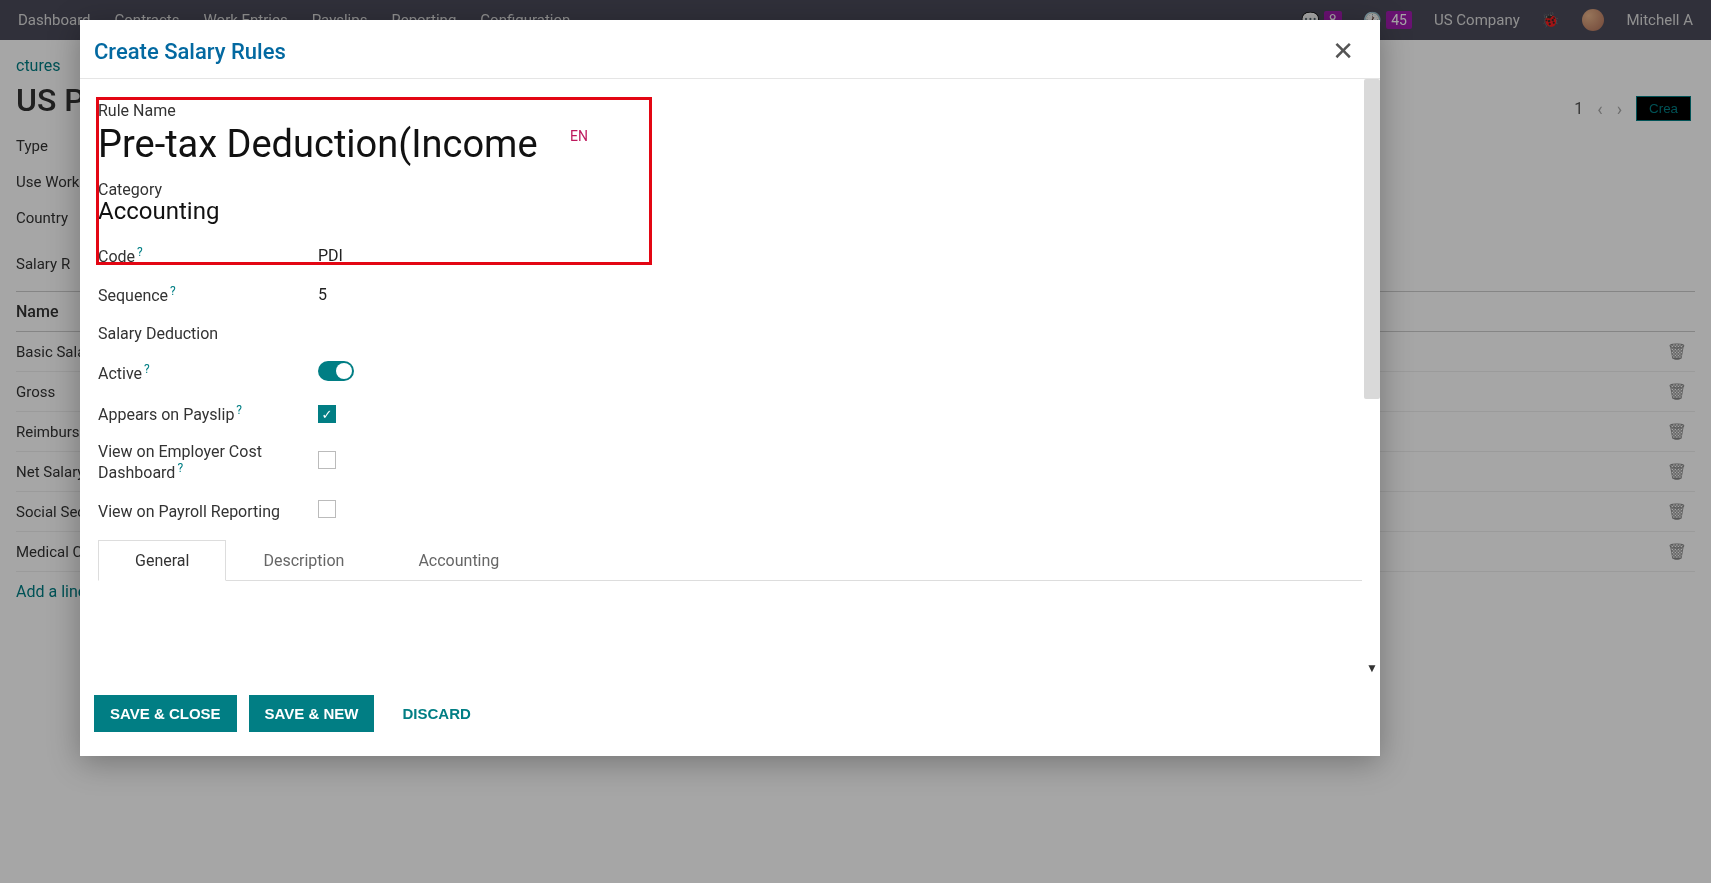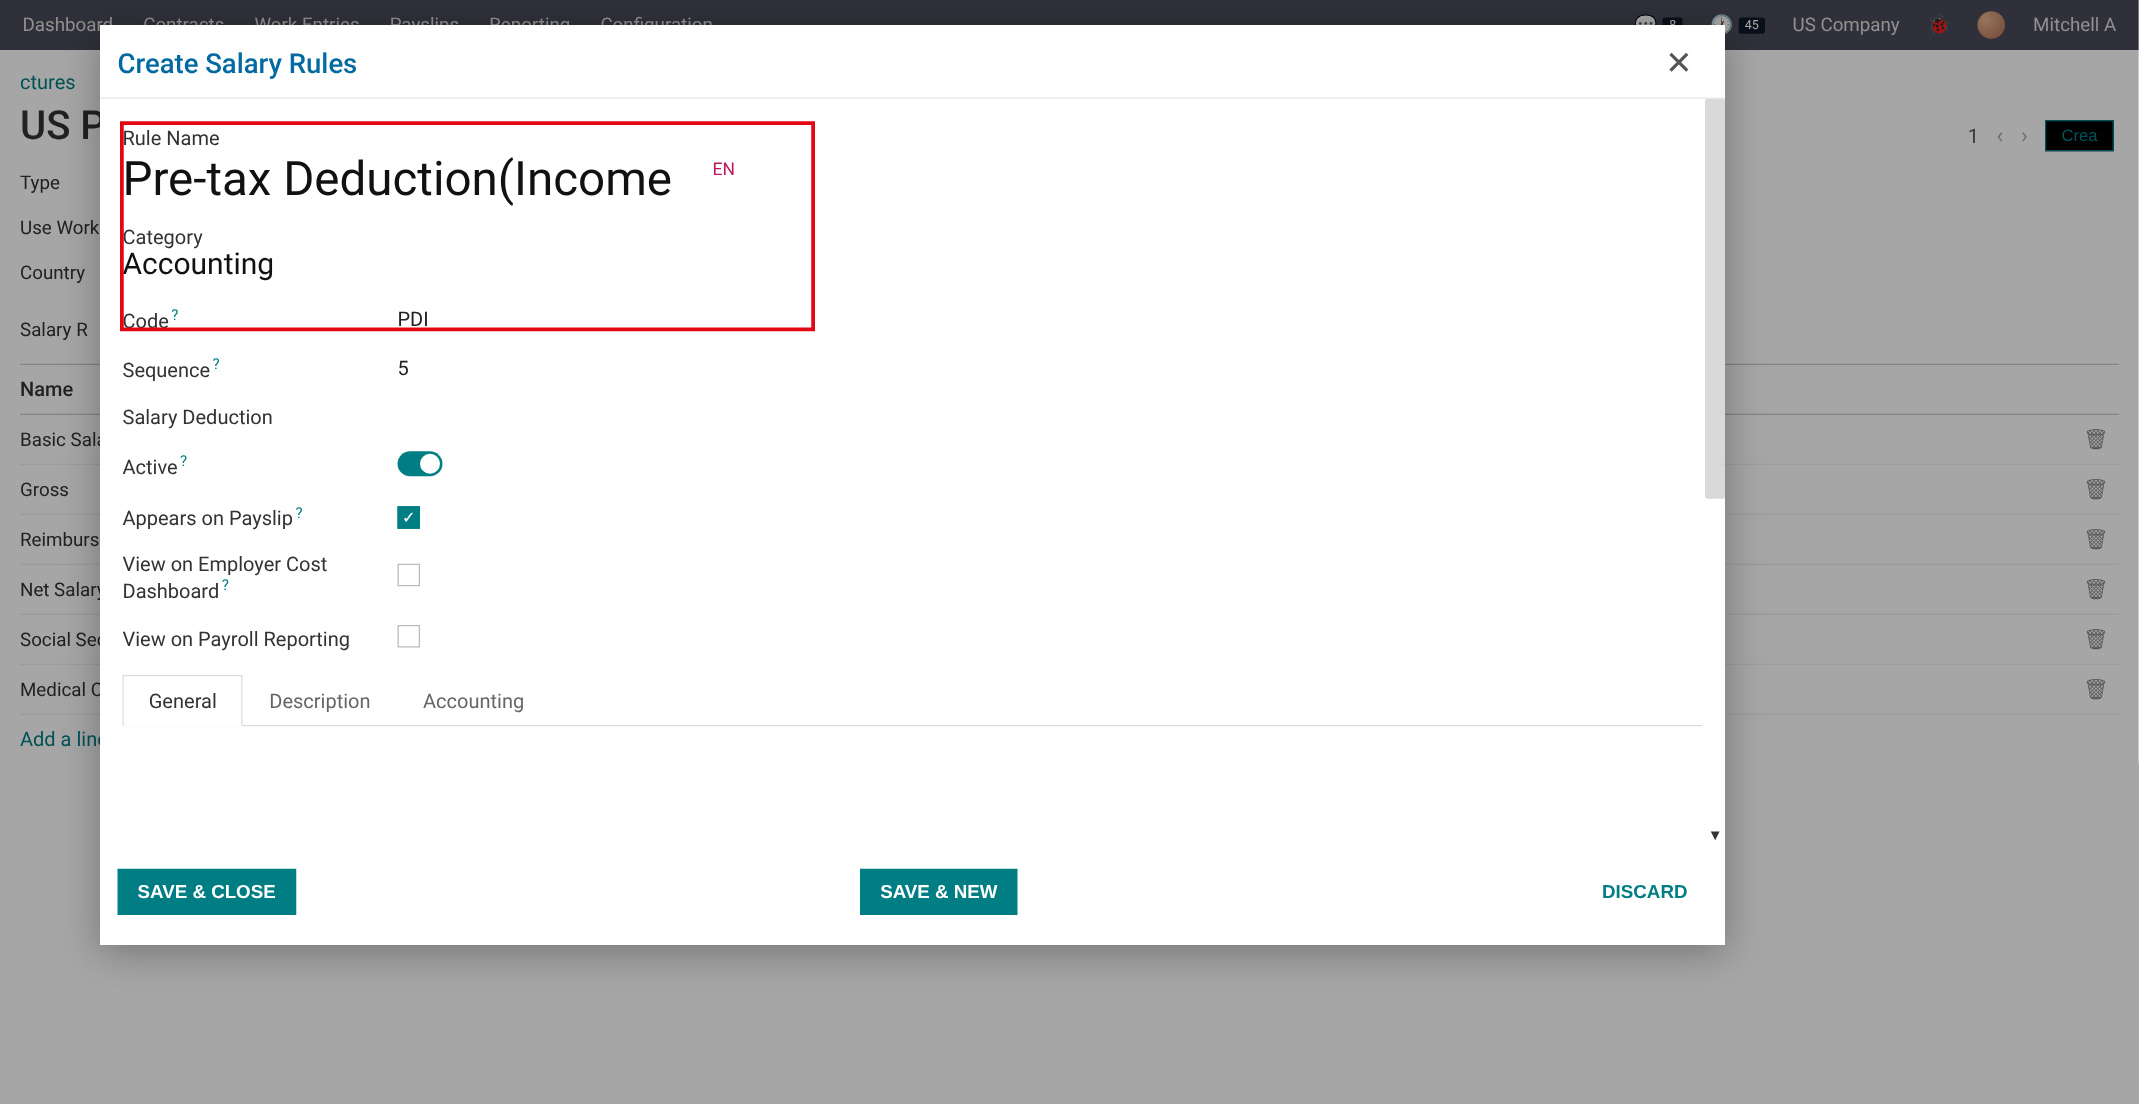--- a/index.html
+++ b/index.html
@@ -25,23 +25,23 @@
       gap: 24px;
     }
     .topnav-right {
       margin-left: auto;
       display: flex;
       align-items: center;
       gap: 22px;
     }
     .nav-icon { display:inline-flex; align-items:center; gap:4px; }
     .badge-small {
-      background: #0f172a;
+      background: #a21caf;
       color: #fff;
-      font-size: 10px;
+      font-size: 14px;
       padding: 1px 5px;
       border-radius: 2px;
     }
     .avatar-circle {
       width: 22px; height: 22px;
       border-radius: 50%;
       background: radial-gradient(circle at 30% 30%, #e8b48a, #b0705a);
       display:inline-block;
     }
 
@@ -177,41 +177,40 @@
       font-size:13px;
     }
 
     
     .tabs {
       display:flex;
       border-bottom:1px solid #ddd;
       margin-top:8px;
     }
     .tab {
-      padding:10px 20px;
+      padding:10px 36px;
       border:1px solid transparent;
       border-bottom:none;
       font-size:16px;
       color:#666;
       cursor:pointer;
     }
     .tab.active {
       border-color:#ddd;
       background:#fff;
       color:#333;
       border-bottom:1px solid #fff;
       margin-bottom:-1px;
     }
 
     .modal-footer {
       padding: 16px 14px 24px 14px;
       display:flex;
       gap:12px;
       align-items:center;
-      justify-content:space-between;
     }
     .btn {
       padding:10px 16px;
       font-size:15px;
       font-weight:600;
       border:none;
       cursor:pointer;
     }
     .btn-primary { background:#017e84; color:#fff; }
     .btn-link { background:transparent; color:#017e84; }

